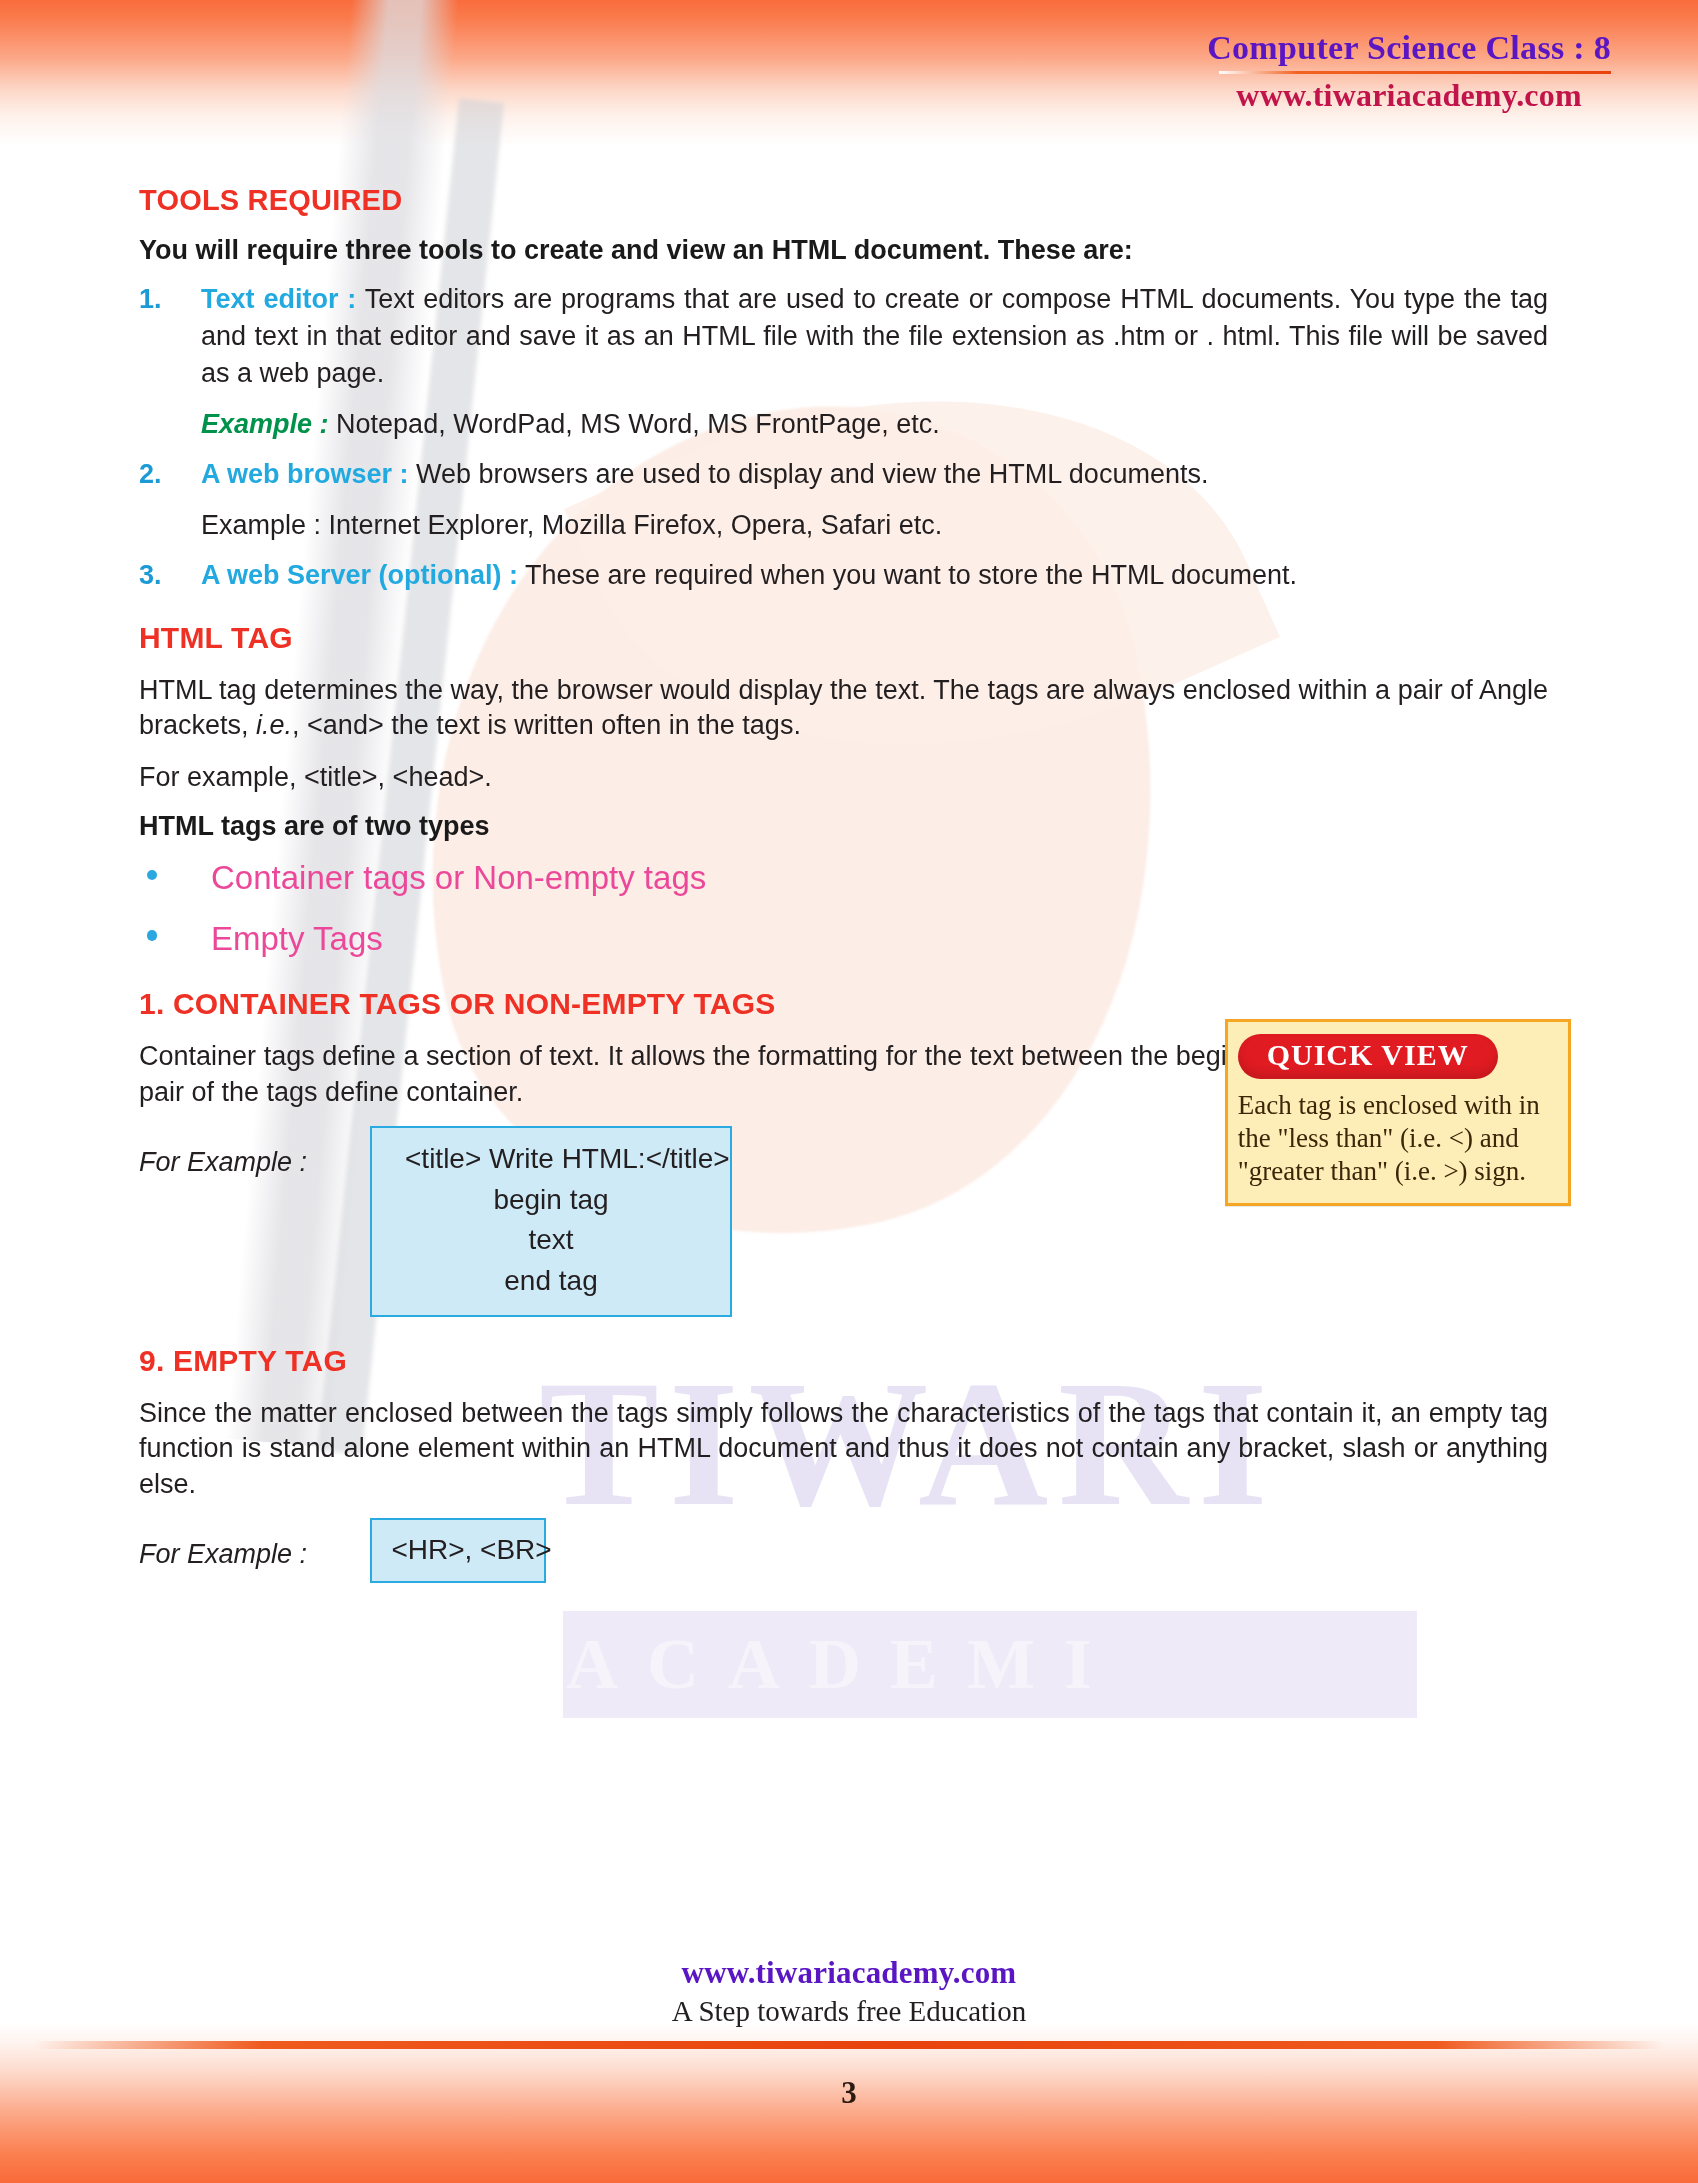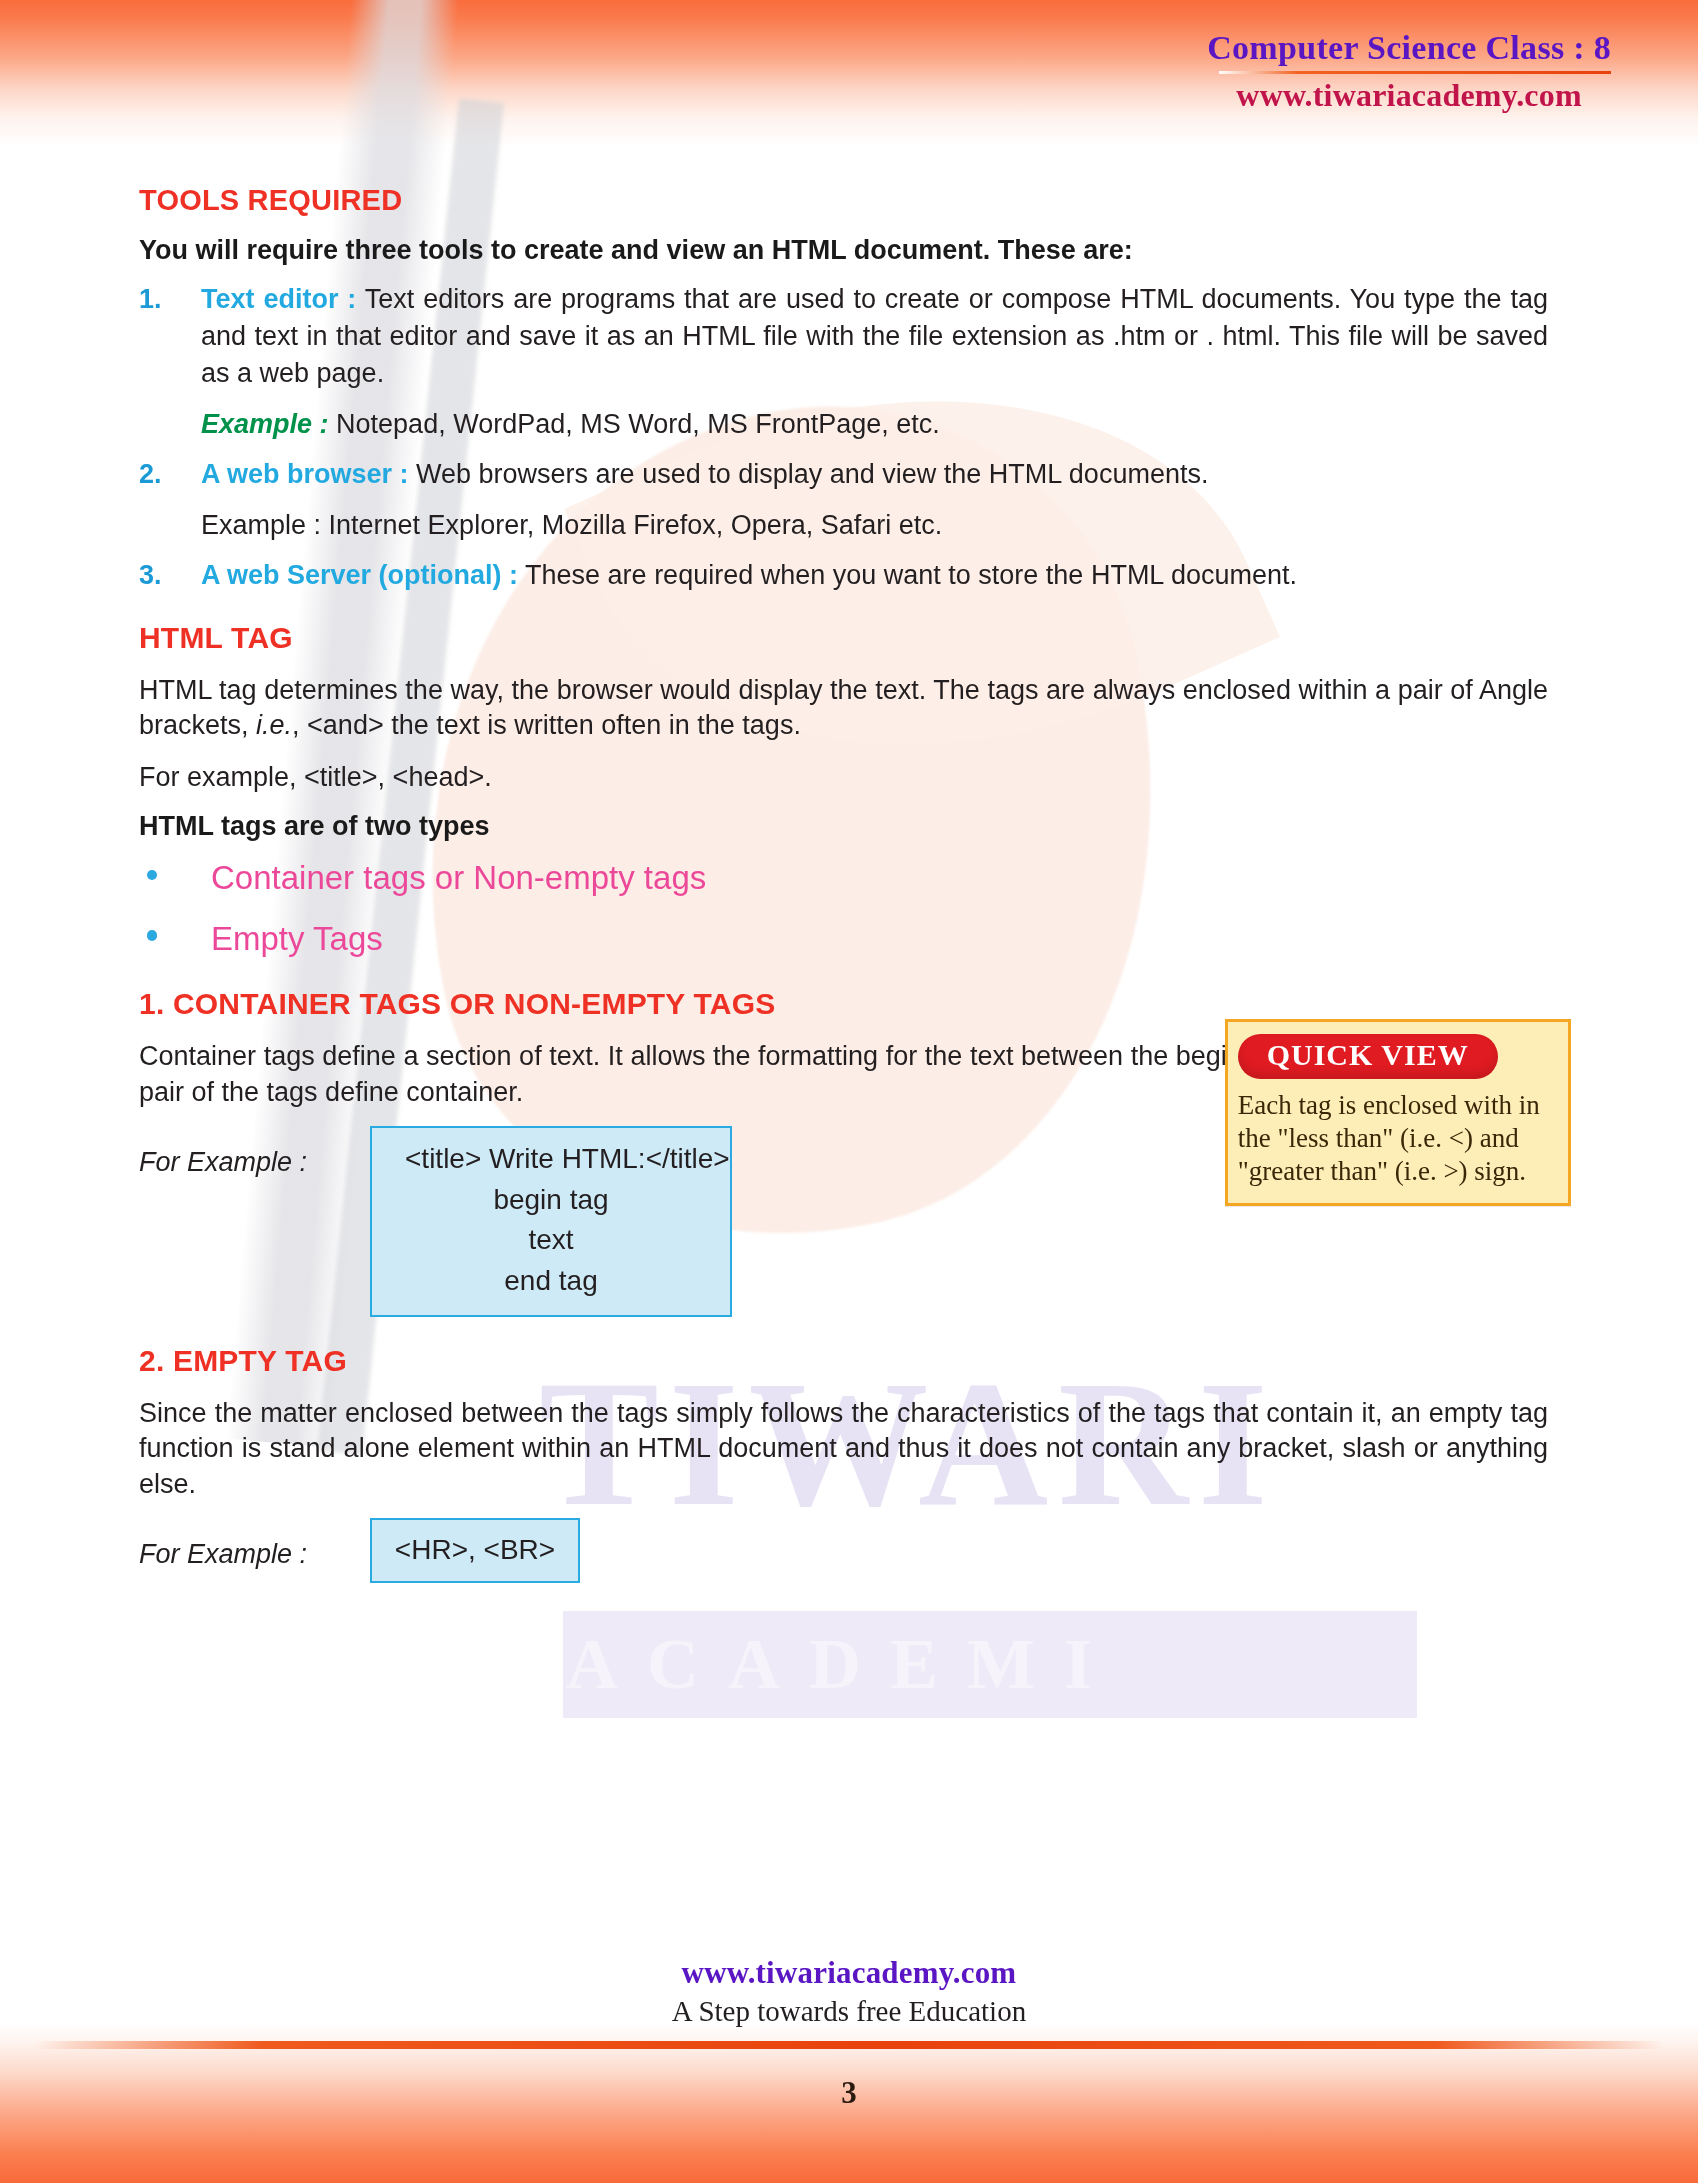--- a/index.html
+++ b/index.html
@@ -183,21 +183,21 @@
     font-size:27px;font-style:italic;color:#231f20;
     padding-top:21.3px;width:231px;flex:none;
   }
   .ex-box{
     border:2.9px solid #29abe2;
     background:#cfeaf7;
     padding:11.6px 33px 13.6px 33px;
     box-sizing:border-box;
   }
   .ex-box.big{width:362px;}
-  .ex-box.small{width:210px;padding:9.7px 19.4px 10.7px 19.4px;}
+  .ex-box.small{width:176px;padding:9.7px 19.4px 10.7px 19.4px;}
   .ex-line{
     font-size:28px;color:#231f20;white-space:nowrap;line-height:1.45;
     text-align:center;
   }
   .ex-line.row2{display:flex;justify-content:space-between;flex-direction:column;}
 
   
   .foot{
     position:absolute;left:0;right:0;top:1955px;text-align:center;
     font-family:"Liberation Serif", serif;
@@ -289,21 +289,21 @@
         <div class="ex-box big">
           <div class="ex-line">&lt;title&gt;   Write HTML:&lt;/title&gt;</div>
           <div class="ex-line row2">
             <span>begin tag</span>
             <span>text</span>
             <span>end tag</span>
           </div>
         </div>
       </div>
 
-      <div class="h-red sub">2. EMPTY TAG</div>
+      <div class="h-red sub">9. EMPTY TAG</div>
       <div class="p">Since the matter enclosed between the tags simply follows the characteristics of the tags that contain it, an empty tag function is stand alone element within an HTML document and thus it does not contain any bracket, slash or anything else.</div>
 
       <div class="ex-row">
         <div class="ex-lab">For Example :</div>
         <div class="ex-box small">
           <div class="ex-line">&lt;HR&gt;, &lt;BR&gt;</div>
         </div>
       </div>
 
     </div>

